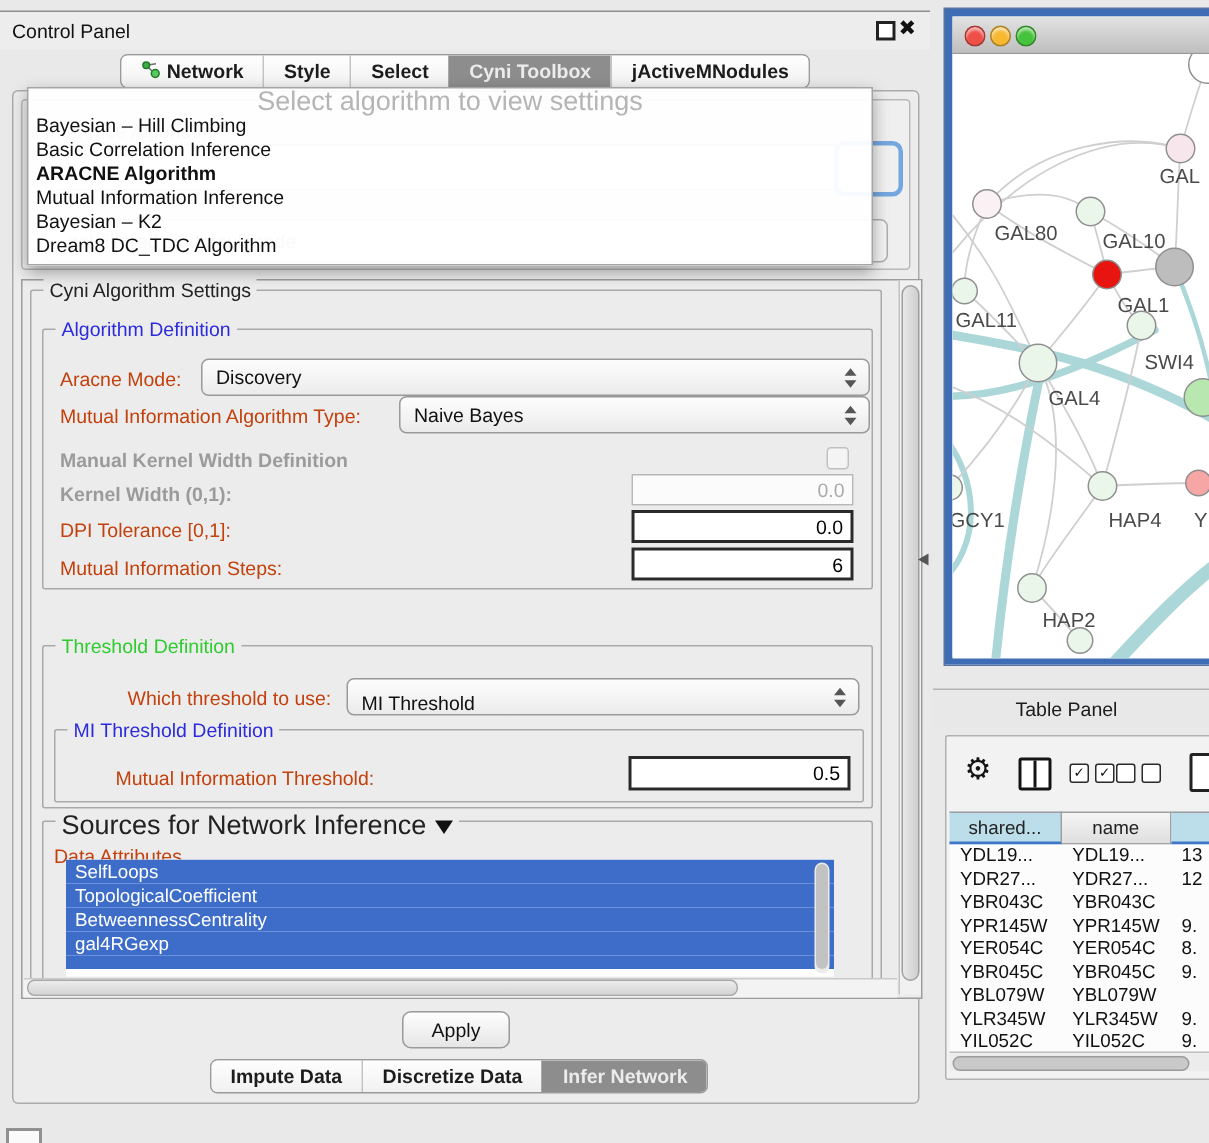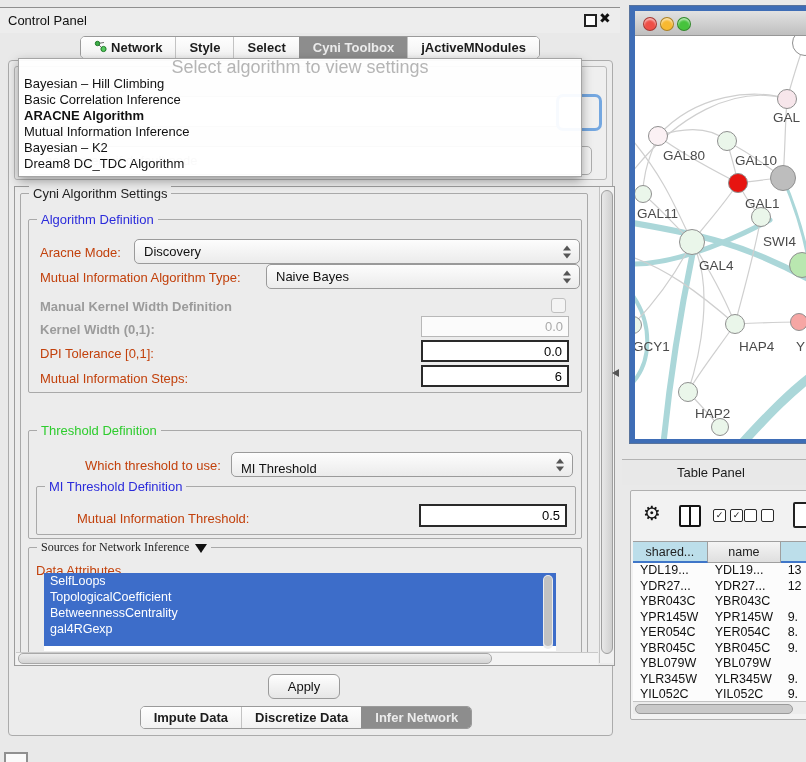--- a/index.html
+++ b/index.html
@@ -209,21 +209,21 @@
     <span>MI Threshold</span>
     <span class="ud"></span>
   </div>
   <div class="abs group" style="left:36px;top:486px;width:538px;height:47px;">
     <span class="gtitle gt-blue">MI Threshold Definition</span>
   </div>
   <div class="abs lbl" style="left:44px;top:511px;margin-left:33px;">Mutual Information Threshold:</div>
   <div class="abs num-input ni-strong" style="left:419px;top:504px;width:148px;height:23px;">0.5</div>
 
   <div class="abs group" style="left:28px;top:547px;width:552px;height:108px;">
-    <span class="gtitle gt-black" style="font-size:12px;font-family:Liberation Serif, serif;"><span>Sources for Network Inference</span><span class="tri-down"></span></span>
+    <span class="gtitle gt-black" style="font-size:18px;"><span>Sources for Network Inference</span><span class="tri-down"></span></span>
   </div>
   <div class="abs lbl" style="left:36px;top:563px;">Data Attributes</div>
   <div class="abs attr-list">
       <div class="attr-item">SelfLoops</div>
       <div class="attr-item">TopologicalCoefficient</div>
       <div class="attr-item">BetweennessCentrality</div>
       <div class="attr-item">gal4RGexp</div>
       <div class="attr-part"></div>
     </div>
   <div class="abs attr-vsb">

